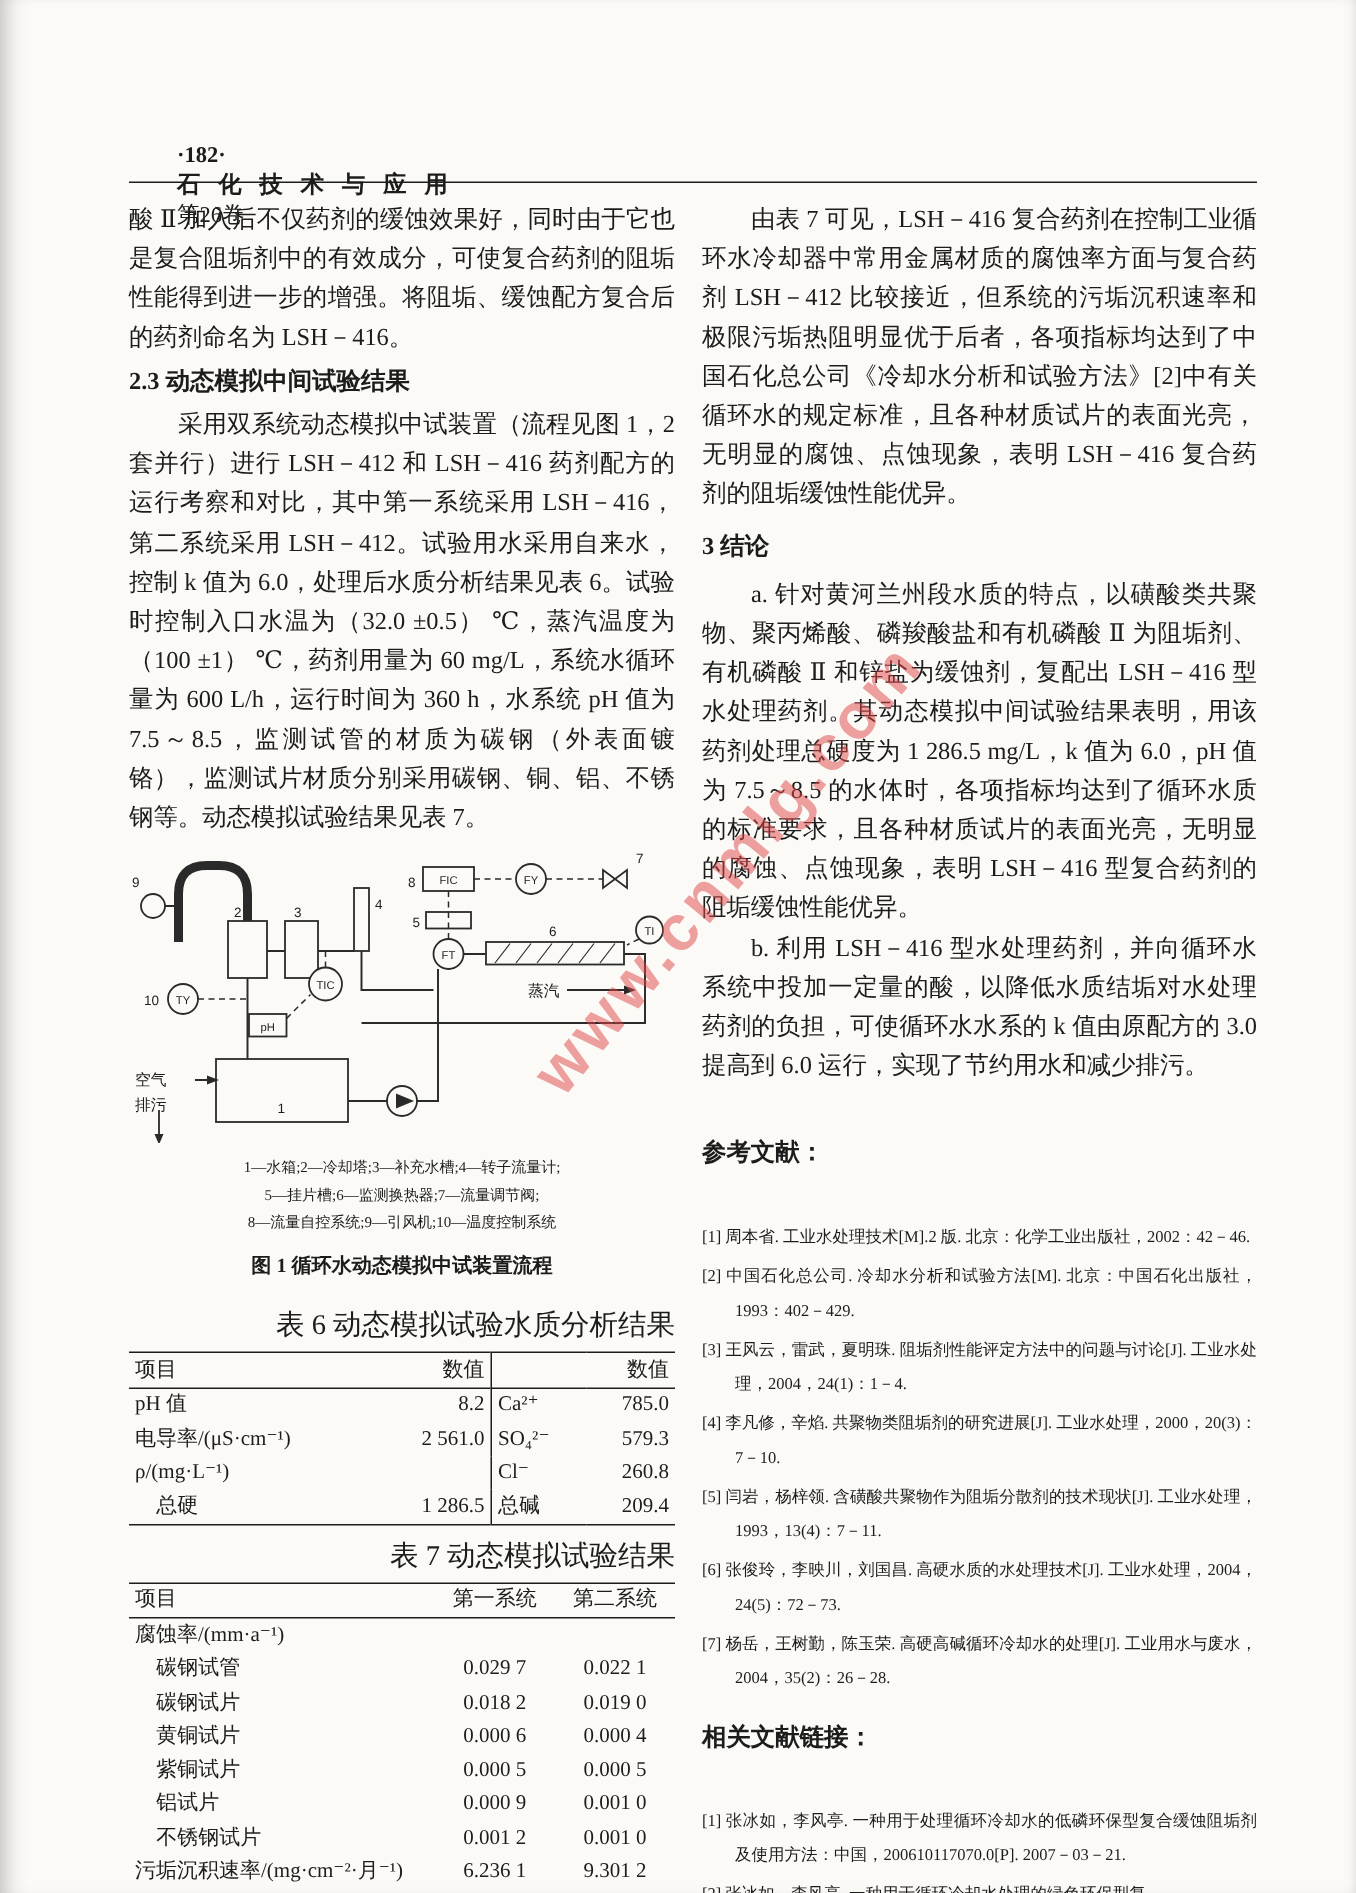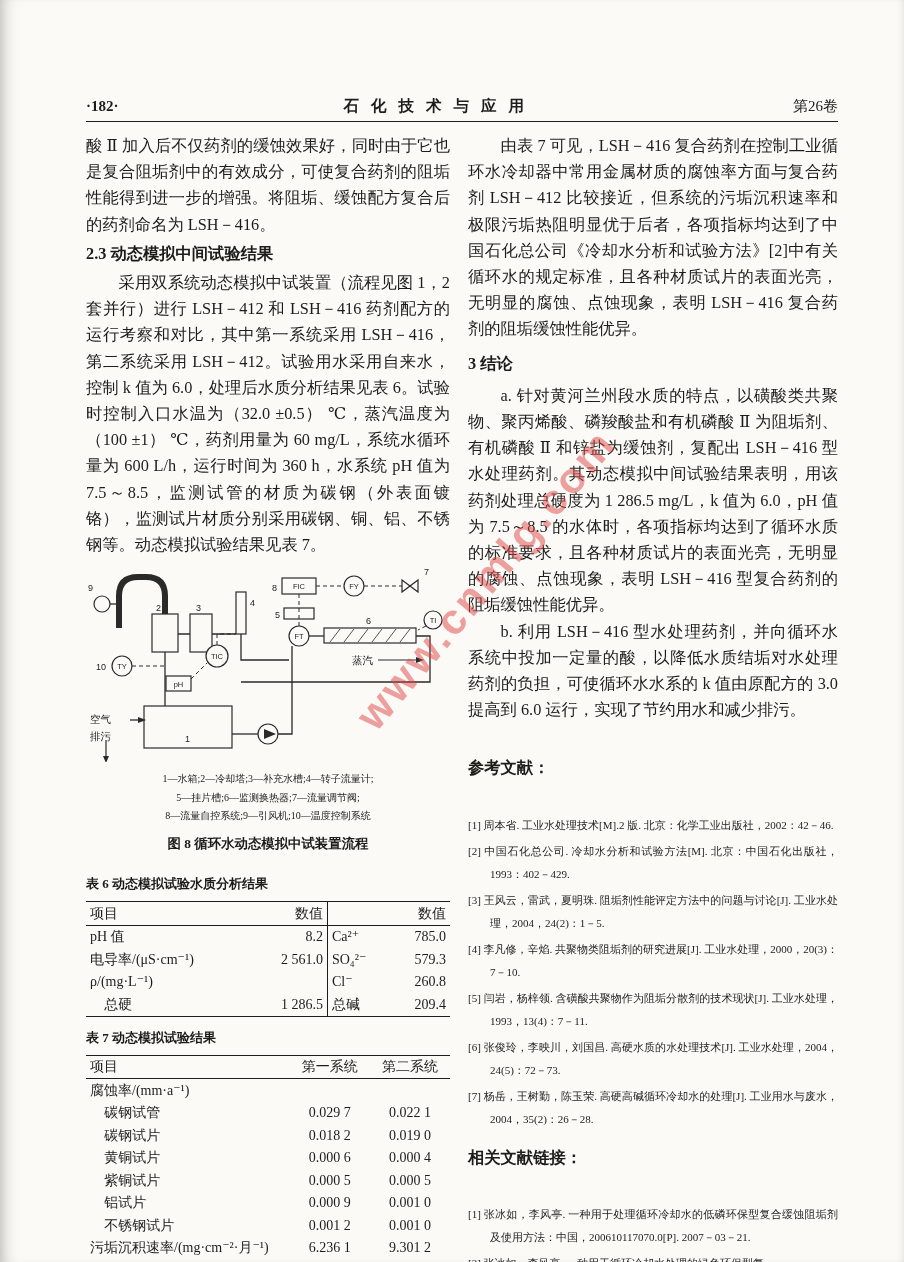--- a/index.html
+++ b/index.html
@@ -8,38 +8,39 @@
     position: relative; width: 904px; height: 1262px;
     background: #fbfaf6; overflow: hidden;
     font-family: "Liberation Serif", "DejaVu Serif", serif;
     color: #1c1c1c;
     box-shadow: inset 14px 0 18px -14px rgba(0,0,0,.35), inset -6px 0 10px -8px rgba(0,0,0,.2);
   }
   .header {
     position: absolute; top: 96px; left: 86px; width: 752px;
     display: flex; justify-content: space-between; align-items: baseline;
     font-size: 15px;
+    flex-direction: column;
   }
   .pgnum { font-weight: bold; }
   .jtitle { font-weight: bold; letter-spacing: 12px; font-size: 15.5px; }
   .vol { font-size: 15px; margin-left: 32px; }
   .rule { position: absolute; top: 121px; left: 86px; width: 752px; border-top: 1.7px solid #1c1c1c; }
 
   .col { position: absolute; top: 133px; font-size: 16.3px; line-height: 26.2px; text-align: justify; }
   .col-left  { left: 86px;  width: 364px; }
   .col-right { left: 468px; width: 370px; }
 
   .indent { text-indent: 2em; }
   .heading { font-weight: bold; margin: 3px 0 3px; }
   .h-big { font-weight: bold; margin: 8px 0 6px; }
 
   .figure { margin-top: 6px; }
   .figcap { font-size: 10px; line-height: 18.4px; text-align: center; }
   .figtitle { font-size: 13.4px; font-weight: bold; text-align: center; margin: 5px 0 14px; }
-  .tabletitle { font-size: 13px; font-weight: bold; text-align: left; margin: 8px 0 4px; }
+  .tabletitle { font-size: 19px; font-weight: normal; text-align: right; margin: 8px 0 4px; }
 
   table { width: 100%; border-collapse: collapse; font-size: 14px;
           border-top: 1.7px solid #1c1c1c; border-bottom: 1.7px solid #1c1c1c; }
   th, td { padding: 1.5px 4px; line-height: 19.5px; font-weight: normal; }
   thead tr { border-bottom: 1px solid #1c1c1c; }
   th { text-align: left; }
   .vline { border-right: 1px solid #1c1c1c; }
   .rnum { text-align: right; }
   .cnum { text-align: center; }
   .sub { padding-left: 1.3em; }
@@ -160,21 +161,21 @@
           <text x="4" y="176">排污</text>
         </g>
       </svg>
     </div>
 
     <div class="figcap">
       <div>1—水箱;2—冷却塔;3—补充水槽;4—转子流量计;</div>
       <div>5—挂片槽;6—监测换热器;7—流量调节阀;</div>
       <div>8—流量自控系统;9—引风机;10—温度控制系统</div>
     </div>
-    <div class="figtitle">图 8  循环水动态模拟中试装置流程</div>
+    <div class="figtitle">图 1  循环水动态模拟中试装置流程</div>
 
     <div class="tabletitle">表 6  动态模拟试验水质分析结果</div>
     <table class="t6">
       <thead>
         <tr>
           <th>项目</th>
           <th class="rnum vline">数值</th>
           <th></th>
           <th class="rnum">数值</th>
         </tr>
@@ -269,21 +270,21 @@
   <div class="col col-right">
     <p class="indent">由表 7 可见，LSH－416 复合药剂在控制工业循环水冷却器中常用金属材质的腐蚀率方面与复合药剂 LSH－412 比较接近，但系统的污垢沉积速率和极限污垢热阻明显优于后者，各项指标均达到了中国石化总公司《冷却水分析和试验方法》[2]中有关循环水的规定标准，且各种材质试片的表面光亮，无明显的腐蚀、点蚀现象，表明 LSH－416 复合药剂的阻垢缓蚀性能优异。</p>
     <p class="h-big">3 结论</p>
     <p class="indent">a. 针对黄河兰州段水质的特点，以磺酸类共聚物、聚丙烯酸、磷羧酸盐和有机磷酸 Ⅱ 为阻垢剂、有机磷酸 Ⅱ 和锌盐为缓蚀剂，复配出 LSH－416 型水处理药剂。其动态模拟中间试验结果表明，用该药剂处理总硬度为 1 286.5 mg/L，k 值为 6.0，pH 值为 7.5～8.5 的水体时，各项指标均达到了循环水质的标准要求，且各种材质试片的表面光亮，无明显的腐蚀、点蚀现象，表明 LSH－416 型复合药剂的阻垢缓蚀性能优异。</p>
     <p class="indent">b. 利用 LSH－416 型水处理药剂，并向循环水系统中投加一定量的酸，以降低水质结垢对水处理药剂的负担，可使循环水水系的 k 值由原配方的 3.0 提高到 6.0 运行，实现了节约用水和减少排污。</p>
 
     <p class="h-big" style="margin-top:32px">参考文献：</p>
     <div class="refs">
       <div class="refitem">[1] 周本省. 工业水处理技术[M].2 版. 北京：化学工业出版社，2002：42－46.</div>
       <div class="refitem">[2] 中国石化总公司. 冷却水分析和试验方法[M]. 北京：中国石化出版社，1993：402－429.</div>
-      <div class="refitem">[3] 王风云，雷武，夏明珠. 阻垢剂性能评定方法中的问题与讨论[J]. 工业水处理，2004，24(2)：1－5.</div>
+      <div class="refitem">[3] 王风云，雷武，夏明珠. 阻垢剂性能评定方法中的问题与讨论[J]. 工业水处理，2004，24(1)：1－4.</div>
       <div class="refitem">[4] 李凡修，辛焰. 共聚物类阻垢剂的研究进展[J]. 工业水处理，2000，20(3)：7－10.</div>
       <div class="refitem">[5] 闫岩，杨梓领. 含磺酸共聚物作为阻垢分散剂的技术现状[J]. 工业水处理，1993，13(4)：7－11.</div>
       <div class="refitem">[6] 张俊玲，李映川，刘国昌. 高硬水质的水处理技术[J]. 工业水处理，2004，24(5)：72－73.</div>
       <div class="refitem">[7] 杨岳，王树勤，陈玉荣. 高硬高碱循环冷却水的处理[J]. 工业用水与废水，2004，35(2)：26－28.</div>
     </div>
 
     <p class="h-big" style="margin-top:14px">相关文献链接：</p>
     <div class="refs">
       <div class="refitem">[1] 张冰如，李风亭. 一种用于处理循环冷却水的低磷环保型复合缓蚀阻垢剂及使用方法：中国，200610117070.0[P]. 2007－03－21.</div>
       <div class="refitem">[2] 张冰如，李风亭. 一种用于循环冷却水处理的绿色环保型复</div>

